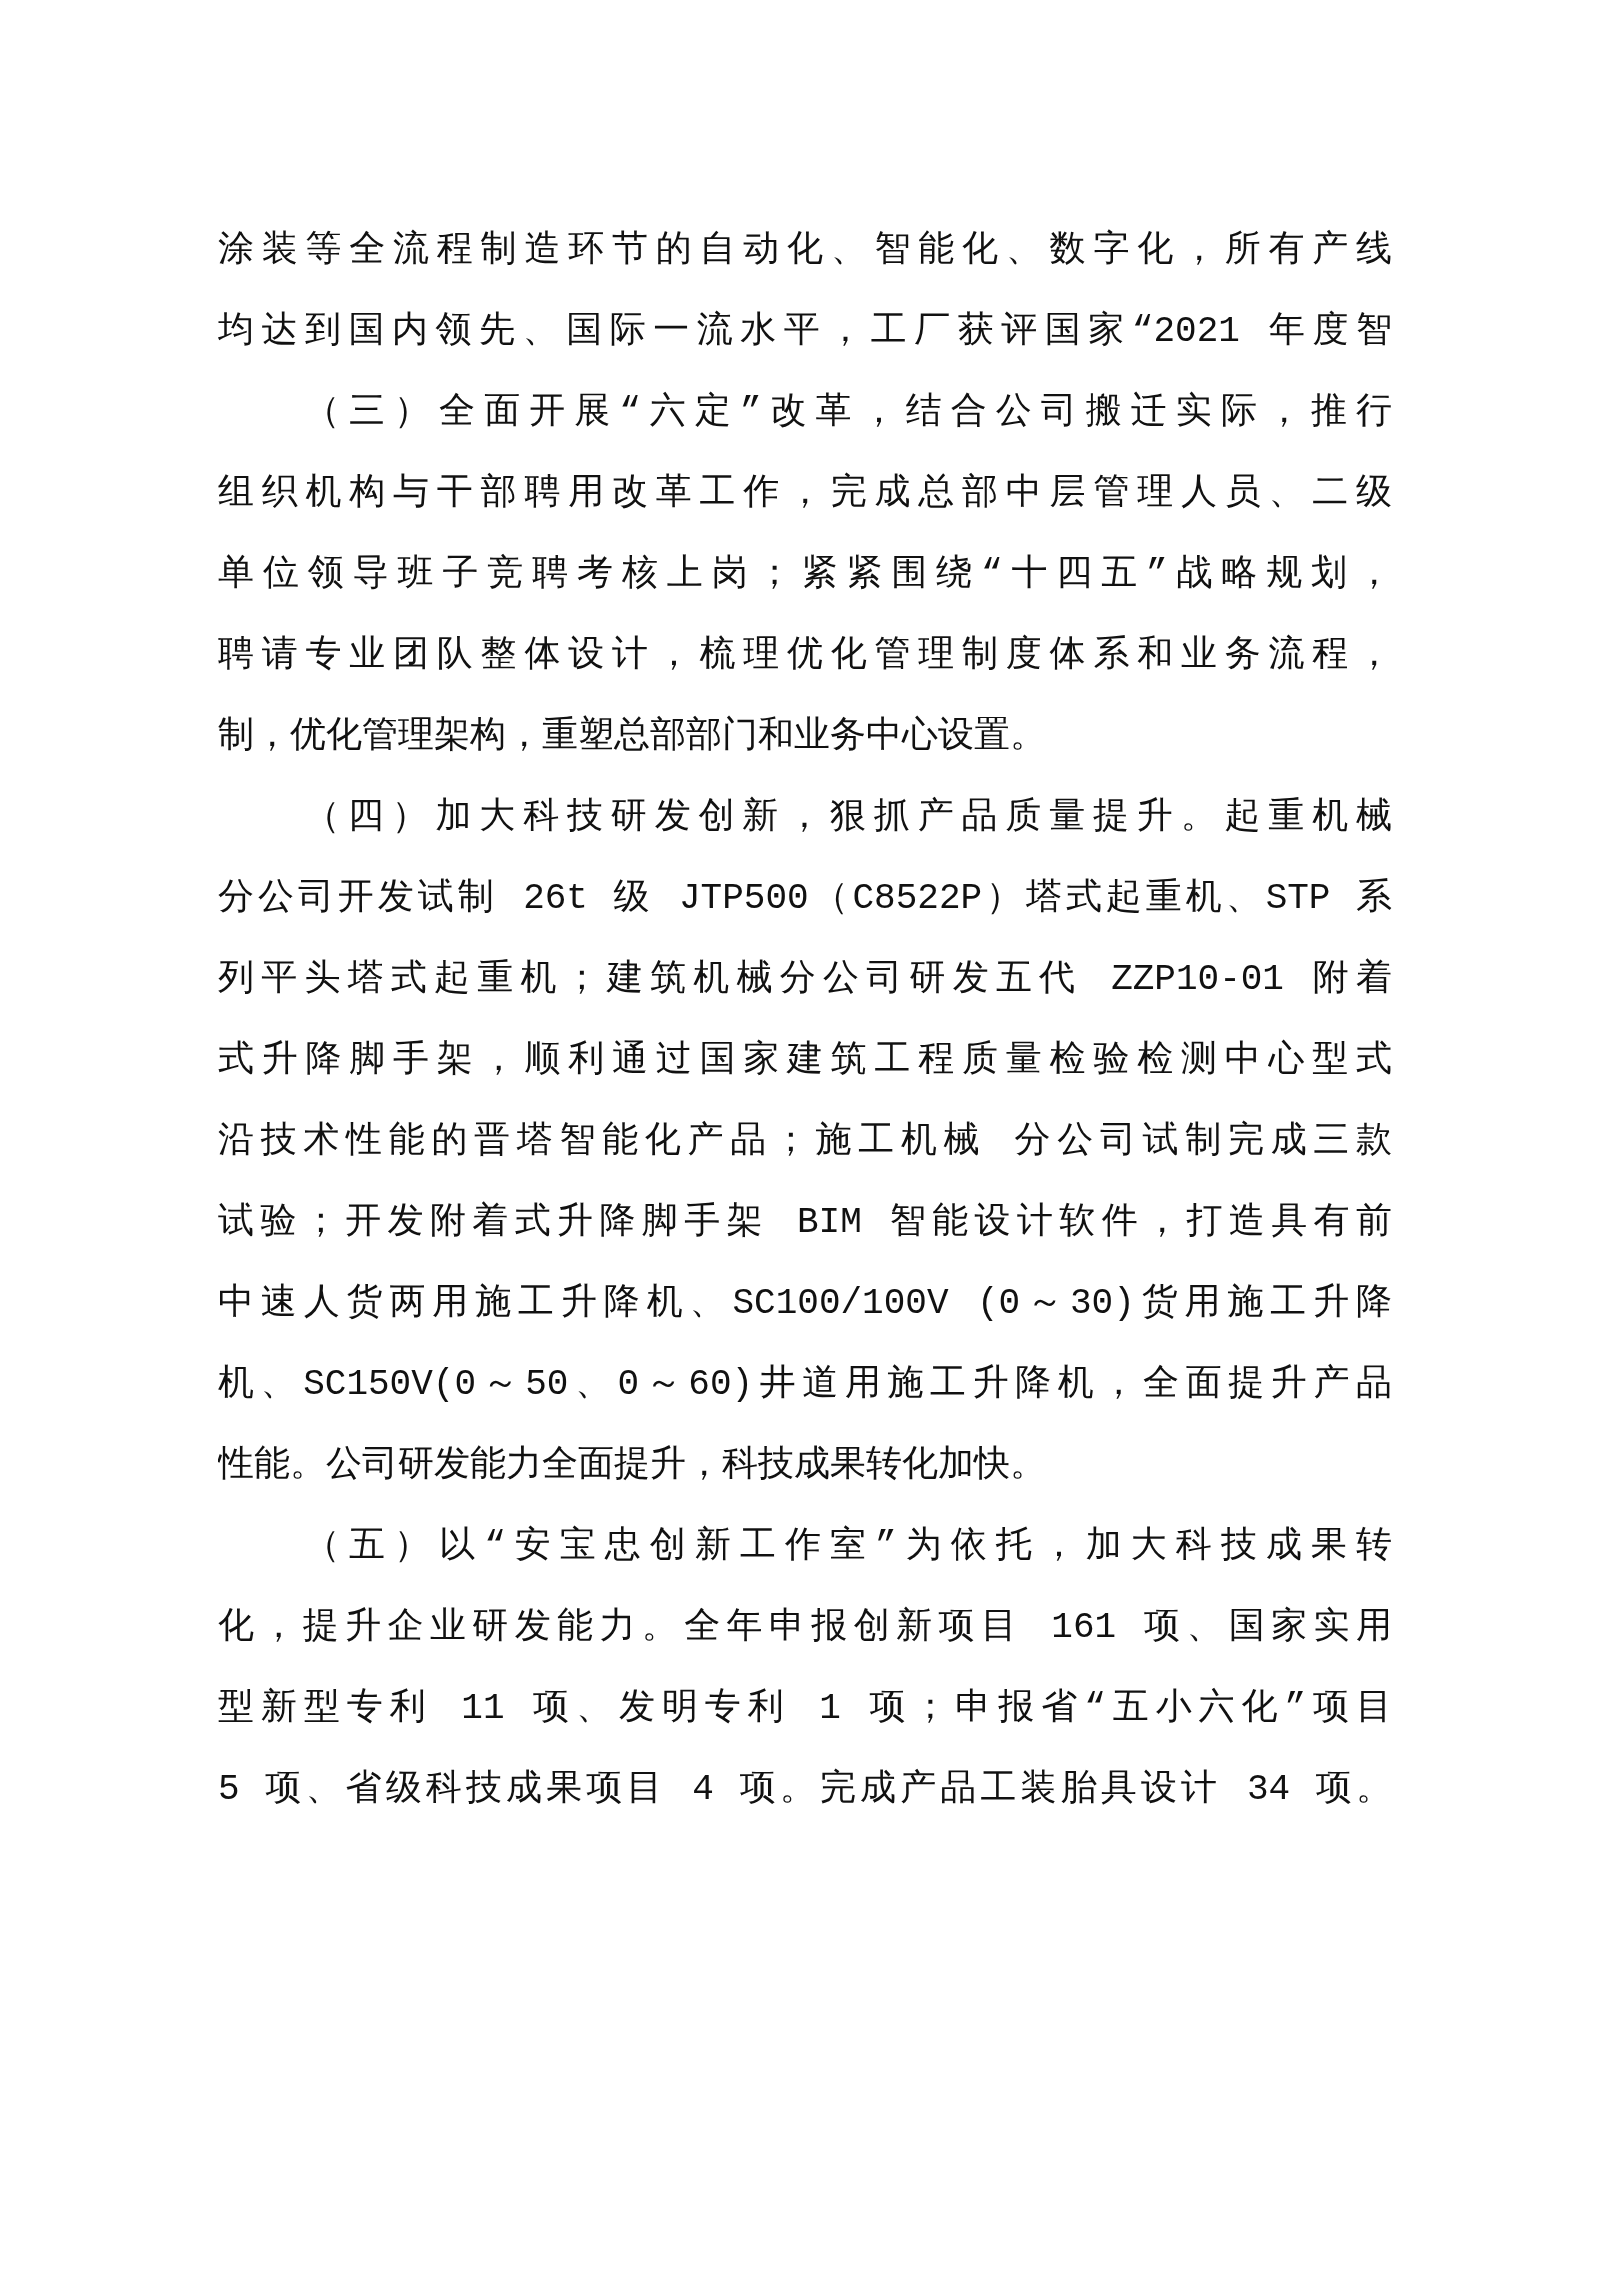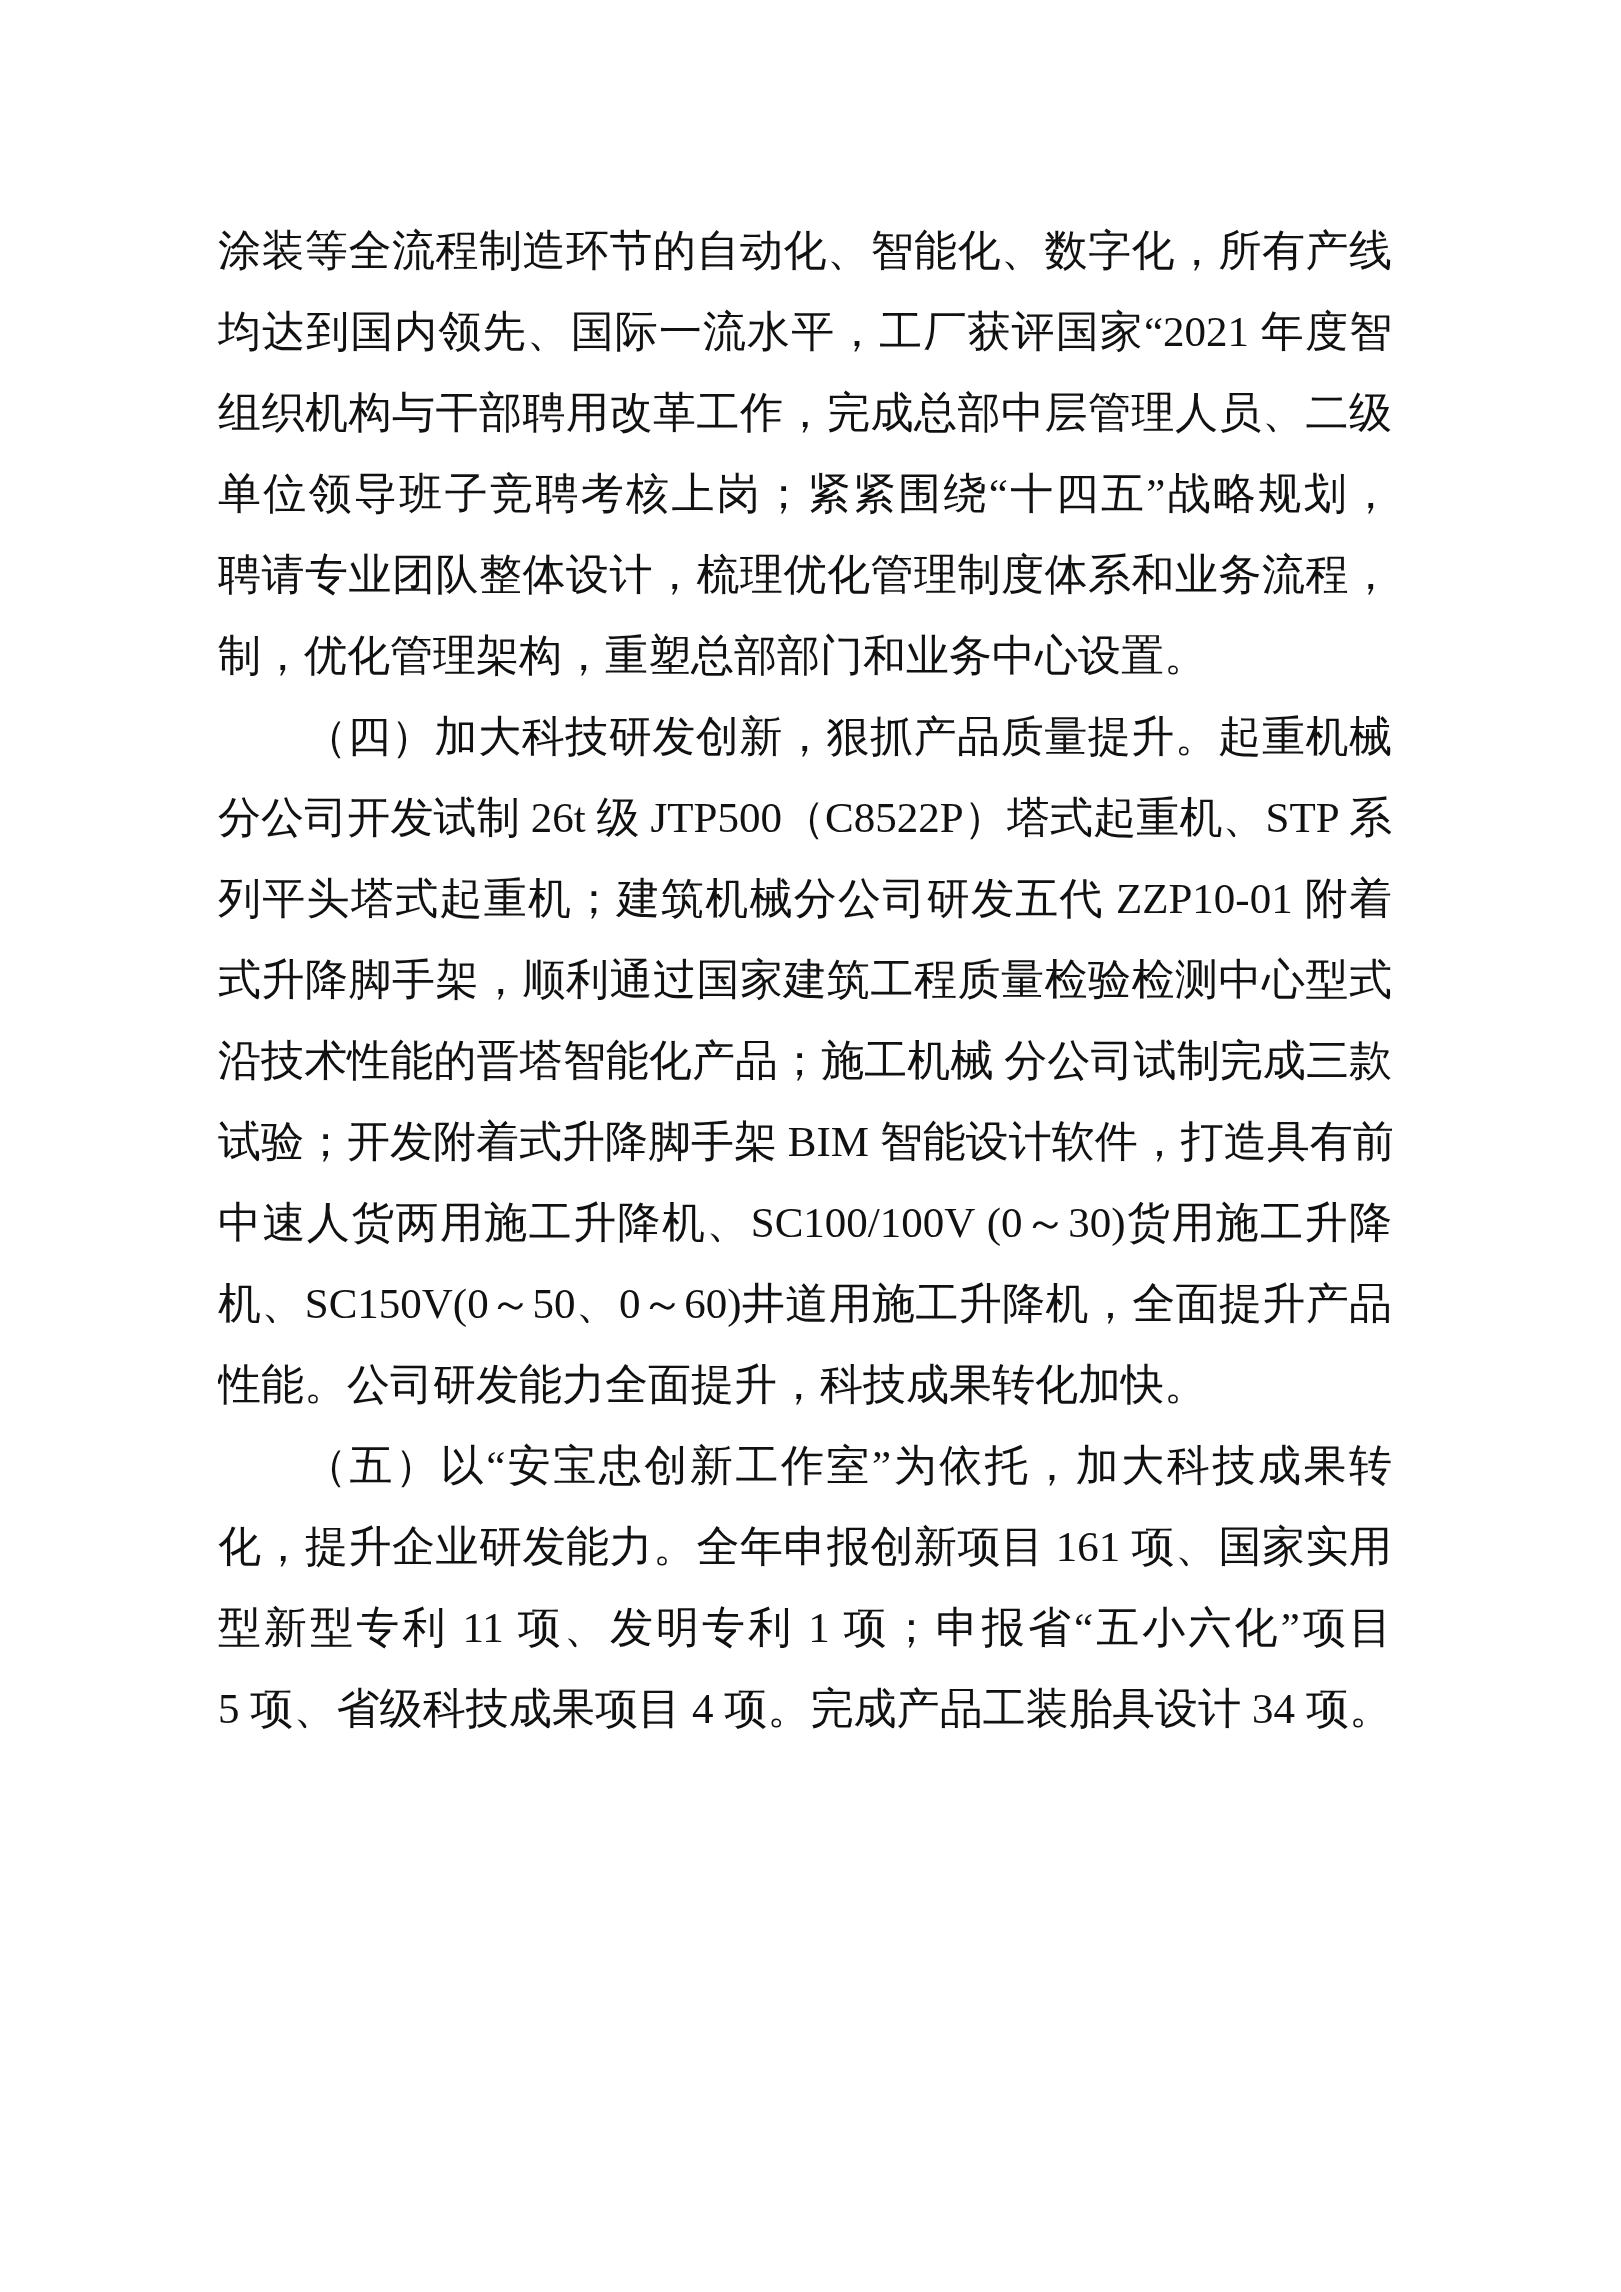--- a/index.html
+++ b/index.html
@@ -2,22 +2,22 @@
 <html><head>
 <meta charset="utf-8">
 <style>
   html, body { margin: 0; padding: 0; background: #ffffff; }
   body { width: 1621px; height: 2293px; position: relative; overflow: hidden; }
   .page {
     position: absolute;
     left: 218px;
     top: 210px;
     width: 1174px;
-    font-family: Liberation Serif, serif;
-    font-size: 43px;
+    font-family: Liberation Mono, monospace;
+    font-size: 36px;
     color: #111111;
   }
   .para { margin: 0; padding: 0; }
   .line {
     display: block;
     height: 81px;
     line-height: 81px;
     white-space: nowrap;
     text-align: justify;
     text-align-last: justify;
@@ -30,20 +30,21 @@
 <body>
 
 <div class="page">
 
   <div class="para">
     <span class="line">涂装等全流程制造环节的自动化、智能化、数字化，所有产线</span>
     <span class="line">均达到国内领先、国际一流水平，工厂获评国家“2021 年度智</span>
   </div>
 
   <div class="para">
+    <span class="line indent">（三）全面开展“六定”改革，结合公司搬迁实际，推行</span>
     <span class="line">组织机构与干部聘用改革工作，完成总部中层管理人员、二级</span>
     <span class="line">单位领导班子竞聘考核上岗；紧紧围绕“十四五”战略规划，</span>
     <span class="line">聘请专业团队整体设计，梳理优化管理制度体系和业务流程，</span>
     <span class="line last">制，优化管理架构，重塑总部部门和业务中心设置。</span>
   </div>
 
   <div class="para">
     <span class="line indent">（四）加大科技研发创新，狠抓产品质量提升。起重机械</span>
     <span class="line">分公司开发试制 26t 级 JTP500（C8522P）塔式起重机、STP 系</span>
     <span class="line">列平头塔式起重机；建筑机械分公司研发五代 ZZP10-01 附着</span>

